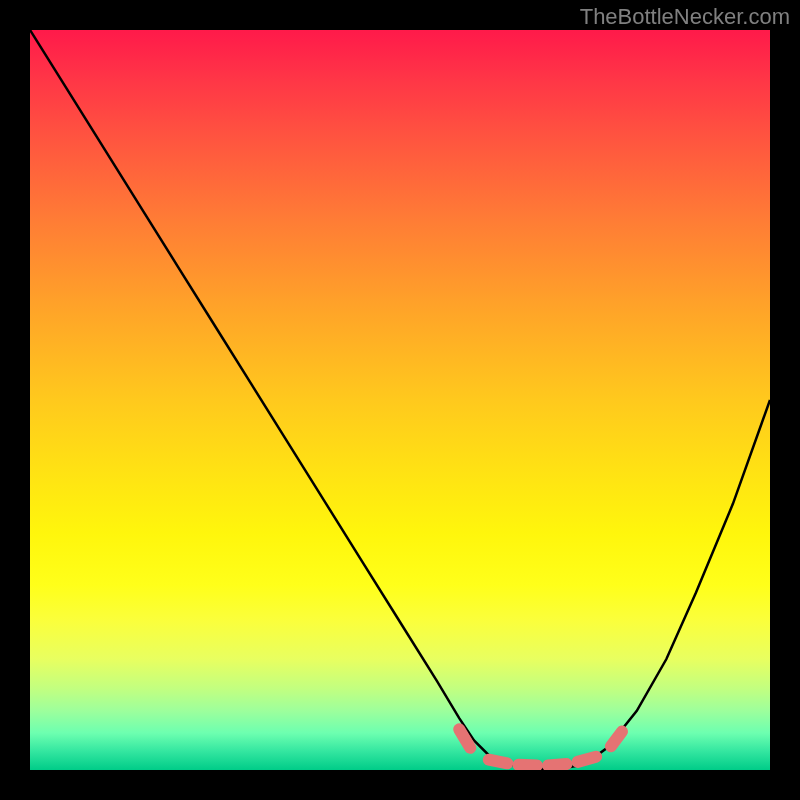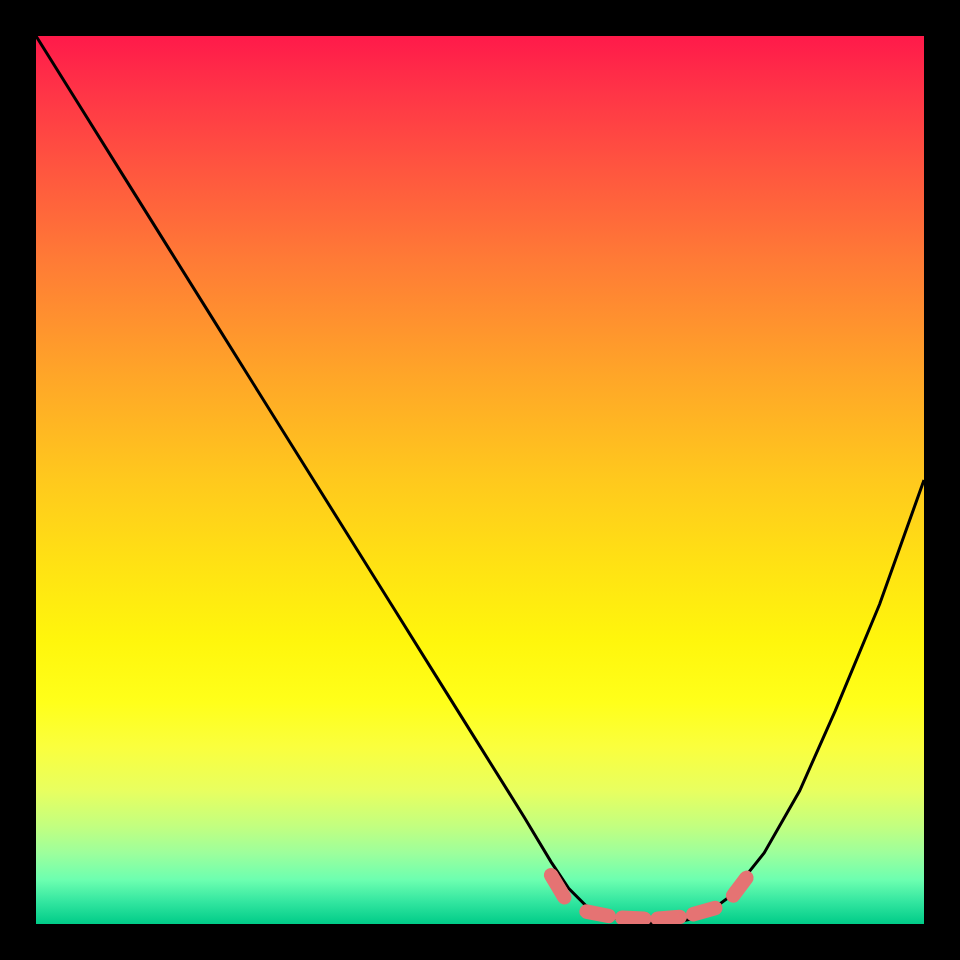--- a/index.html
+++ b/index.html
@@ -75,13 +75,14 @@
     <g id="dashes">
         <line x1="429.2" y1="699.3" x2="440.29999999999995" y2="717.8" class="dash"></line>
         <line x1="458.8" y1="729.64" x2="477.3" y2="733.34" class="dash"></line>
         <line x1="488.40000000000003" y1="734.82" x2="506.90000000000003" y2="735.56" class="dash"></line>
         <line x1="518" y1="735.56" x2="536.5" y2="734.08" class="dash"></line>
         <line x1="547.6" y1="731.86" x2="566.1" y2="726.68" class="dash"></line>
         <line x1="580.9" y1="716.32" x2="592" y2="701.52" class="dash"></line>
       </g>
   </svg>
 
+  <div class="watermark">TheBottleNecker.com</div>
 </div>
 
 </body></html>

